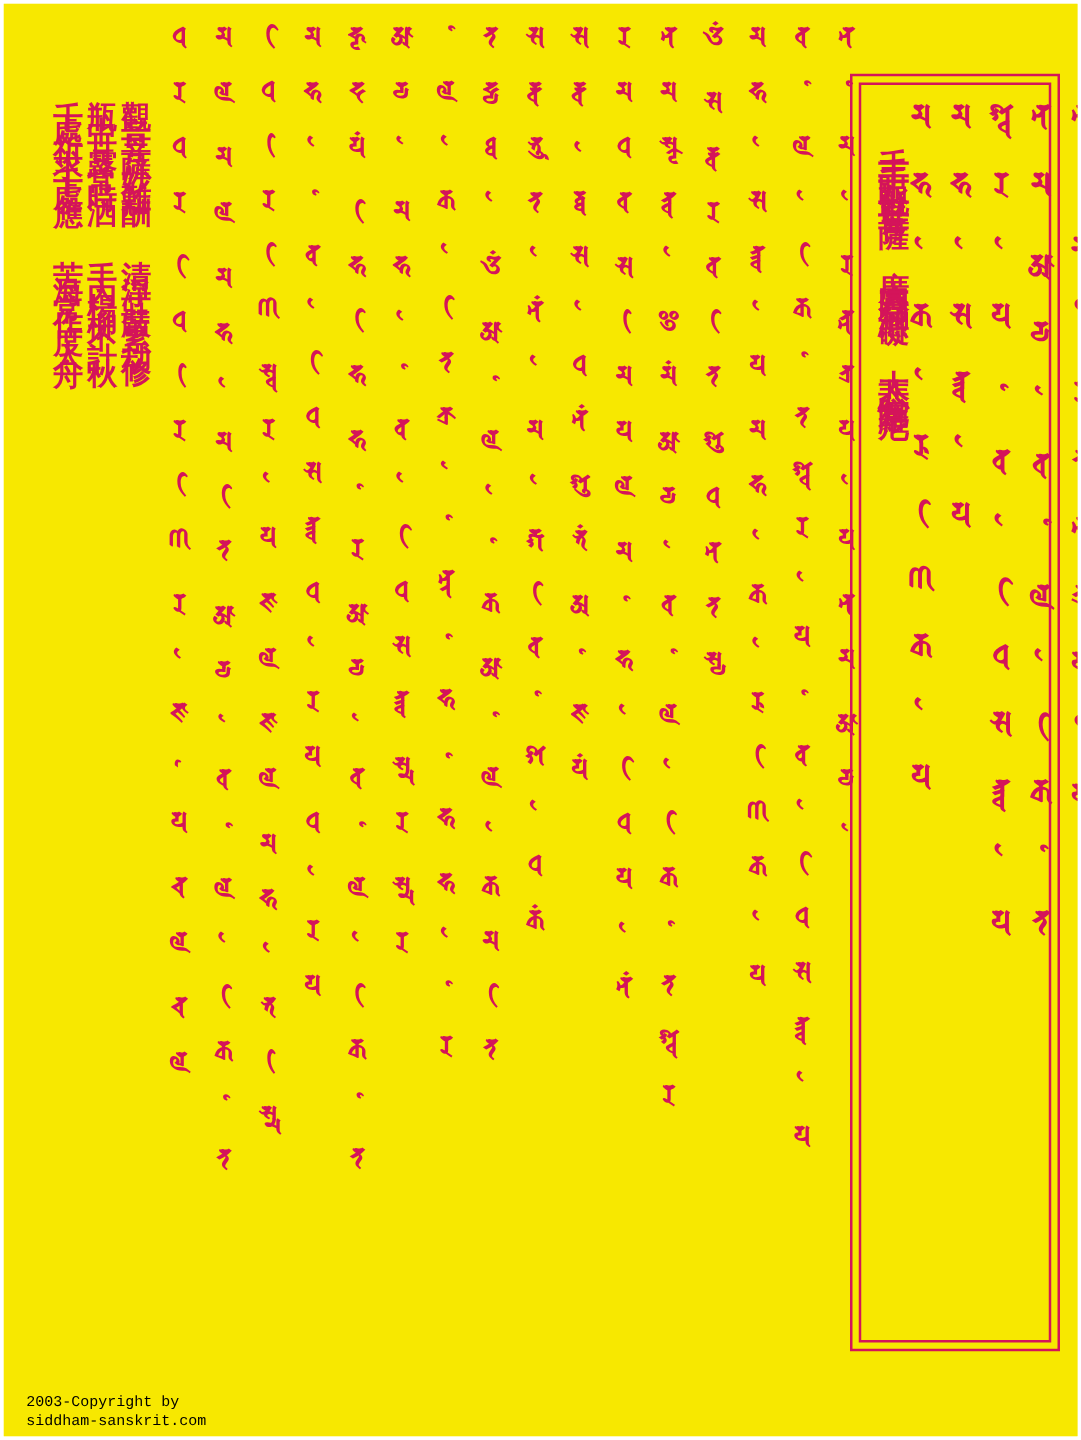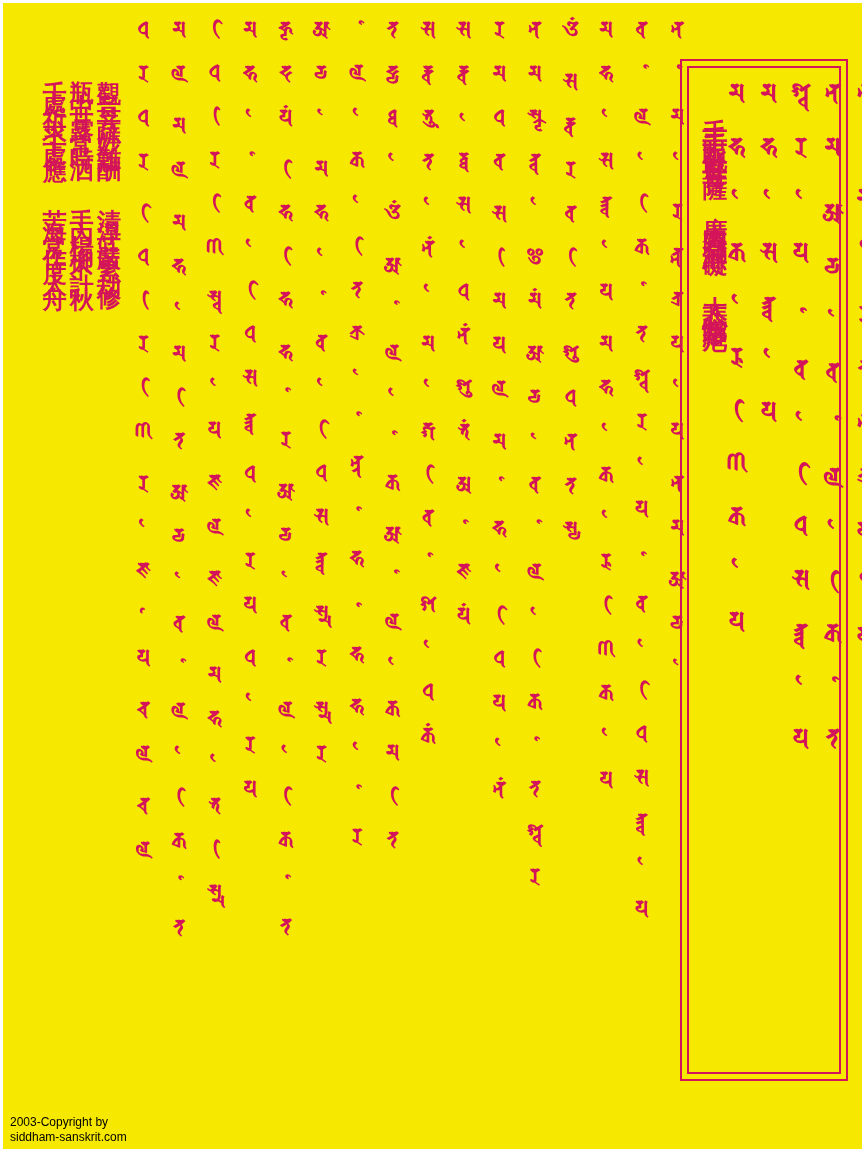--- a/index.html
+++ b/index.html
@@ -124,24 +124,24 @@
     text-align: left;
     overflow: hidden;
     height: 1118px;
     word-break: break-all;
     white-space: normal;
   }
 
   
   .copyright {
     position: absolute;
-    left: 7px;
+    left: 18px;
     bottom: 4px;
     color: #000000;
-    font-family: Liberation Sans, sans-serif;
+    font-family: Liberation Mono, monospace;
     font-size: 12px;
     line-height: 1.25;
     text-align: left;
   }
   .copyright div { white-space: nowrap; }
 </style>
 </head>
 <body>
 
 <div class="page">

